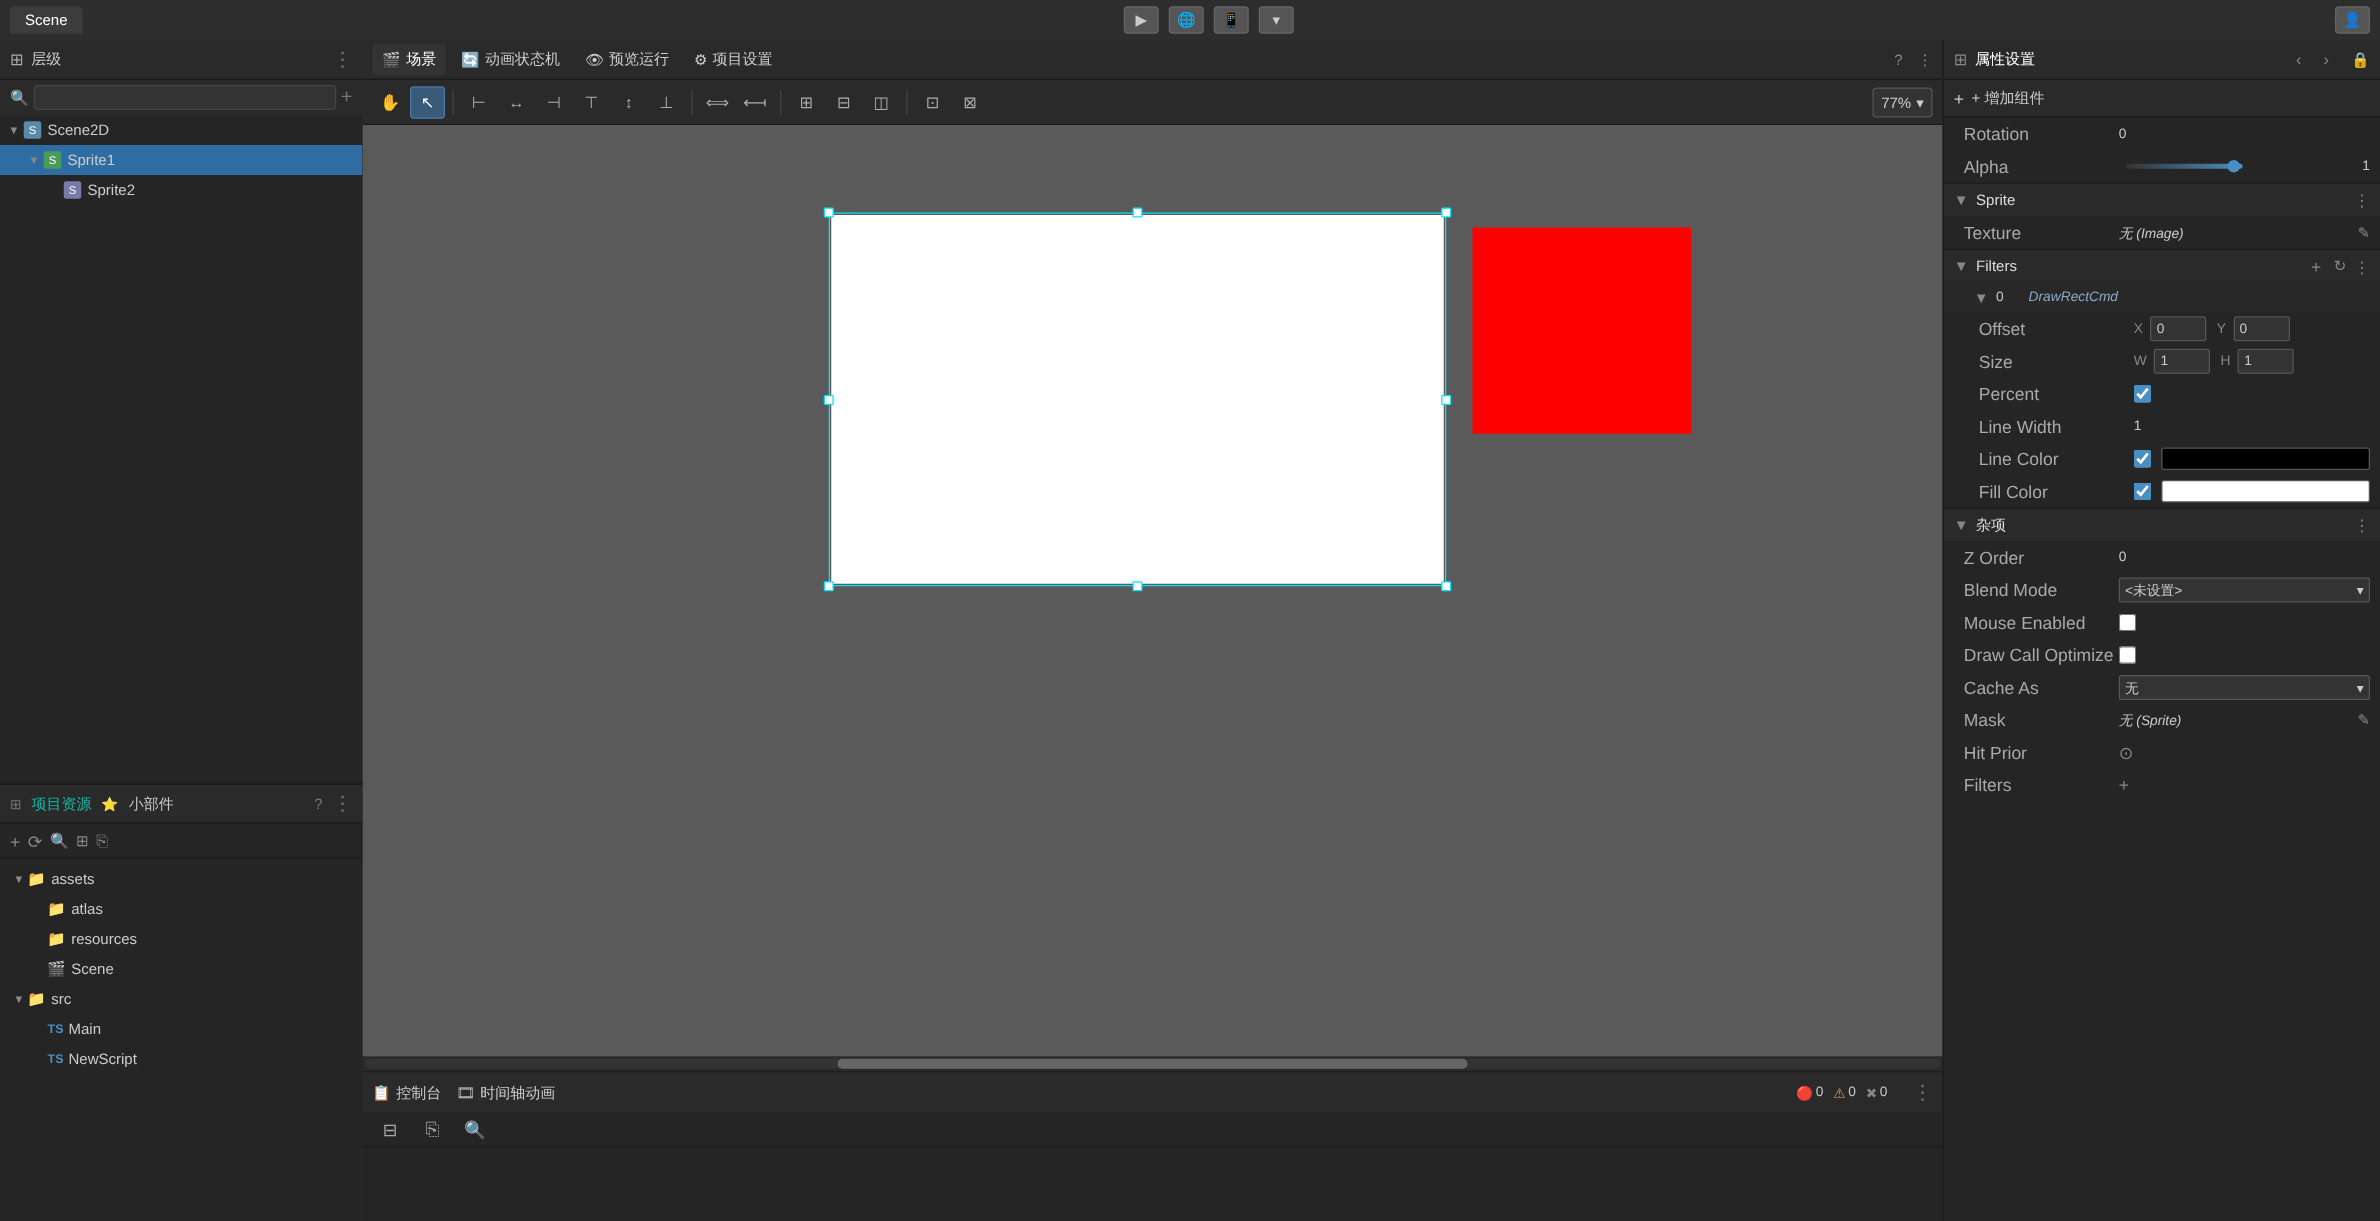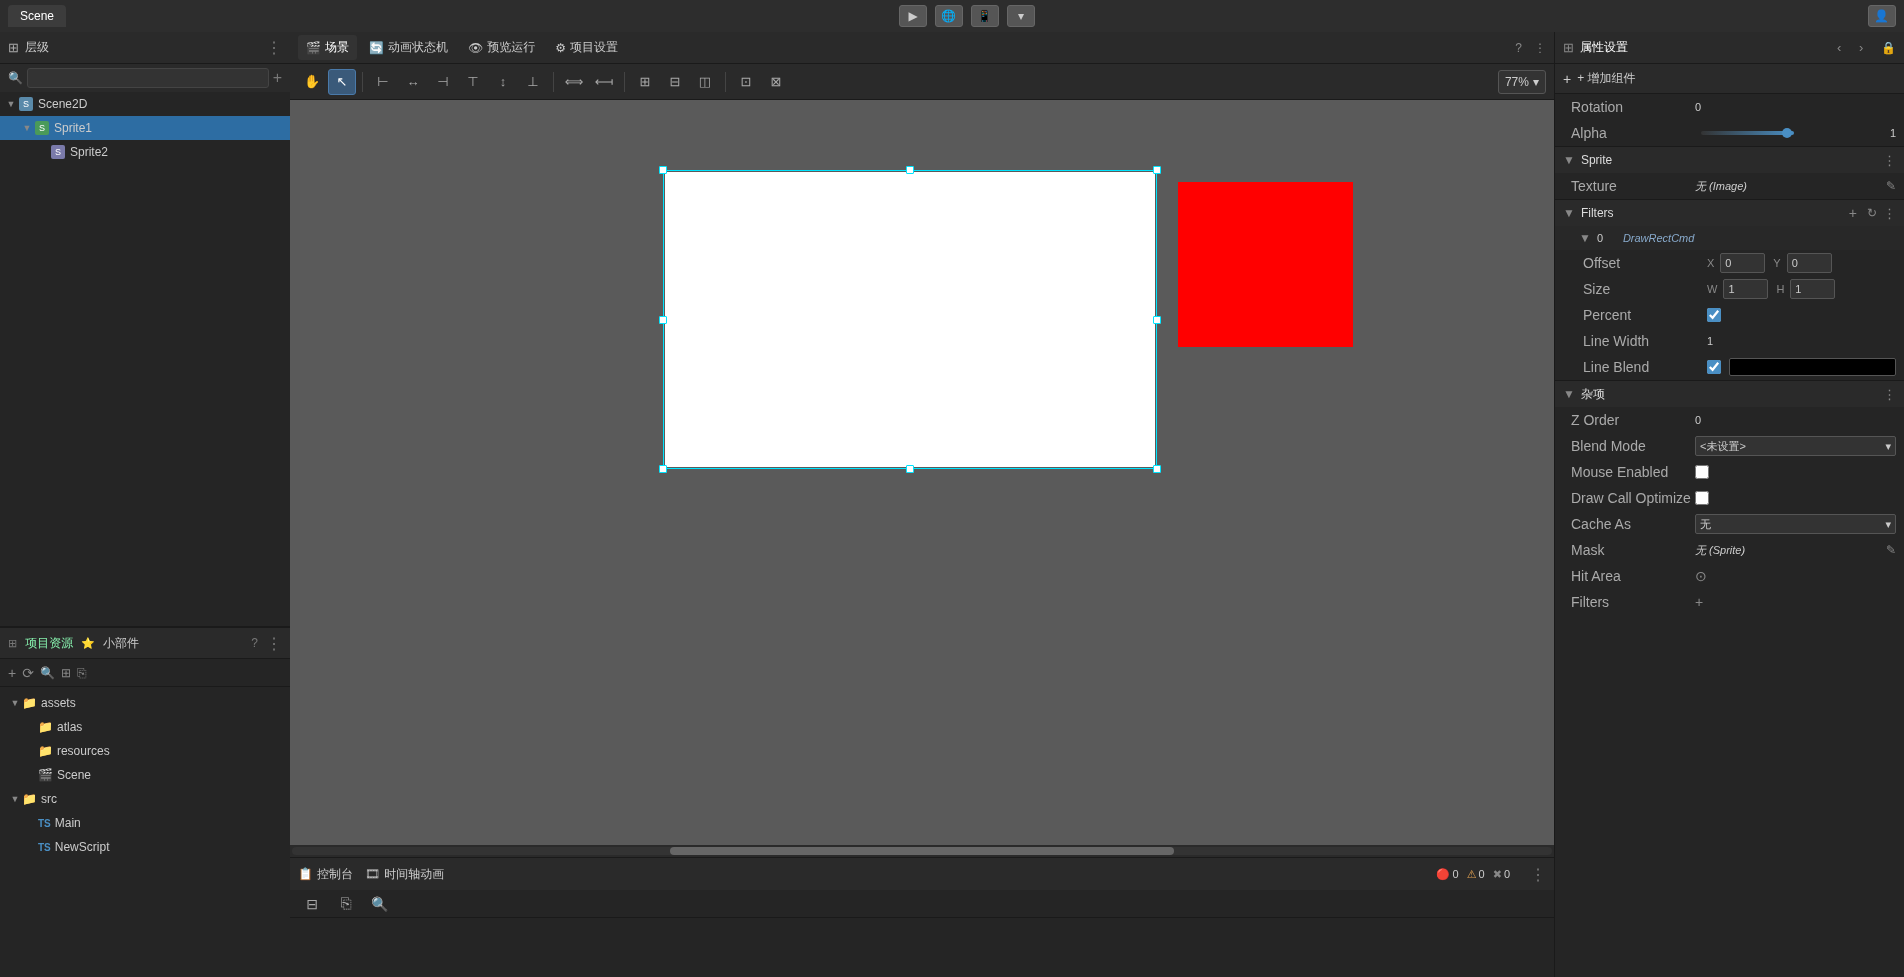--- a/index.html
+++ b/index.html
@@ -172,21 +172,21 @@
     }
     .bottom-panel-tab {
       display: flex;
       align-items: center;
       gap: 4px;
       color: #ccc;
       cursor: pointer;
       font-size: 12px;
     }
     .bottom-panel-tab.active {
-      color: #86efac;
+      color: #14b8a6;
     }
     .project-toolbar {
       height: 28px;
       background: #252525;
       display: flex;
       align-items: center;
       padding: 0 8px;
       gap: 6px;
       border-bottom: 1px solid #1a1a1a;
     }
@@ -917,25 +917,30 @@
       <span class="prop-label">Percent</span>
       <input type="checkbox" class="prop-checkbox" checked="" style="">
     </div>
 
     <div class="prop-row" style="padding-left:28px;">
       <span class="prop-label">Line Width</span>
       <span class="prop-value">1</span>
     </div>
 
     <div class="prop-row" style="padding-left:28px;">
-      <span class="prop-label">Line Blend</span>
+      <span class="prop-label">Line Color</span>
       <input type="checkbox" class="prop-checkbox" checked="" style="">
       <div class="prop-color-box" style="background:#000000;flex:1;margin-left:4px;height:18px;"></div>
     </div>
 
+    <div class="prop-row" style="padding-left:28px;">
+      <span class="prop-label">Fill Color</span>
+      <input type="checkbox" class="prop-checkbox" checked="" style="">
+      <div class="prop-color-box" style="background:#ffffff;flex:1;margin-left:4px;height:18px;border:1px solid #555;"></div>
+    </div>
 
     <div class="separator-line"></div>
 
     <div class="prop-section-header">
       <span style="color:#888;">▼</span>
       <span class="prop-section-title">杂项</span>
       <span style="color:#888;font-size:13px;cursor:pointer;margin-left:auto;">⋮</span>
     </div>
 
     <div class="prop-row">
@@ -973,21 +978,21 @@
 
     <div class="prop-row">
       <span class="prop-label">Mask</span>
       <div class="prop-texture">
         <span class="prop-texture-val">无 (Sprite)</span>
         <span style="color:#888;cursor:pointer;font-size:12px;">✎</span>
       </div>
     </div>
 
     <div class="prop-row">
-      <span class="prop-label">Hit Area</span>
+      <span class="prop-label">Hit Prior</span>
       <span style="color:#888;cursor:pointer;font-size:14px;">⊙</span>
     </div>
 
     <div class="prop-row">
       <span class="prop-label">Filters</span>
       <span style="color:#888;cursor:pointer;font-size:14px;">+</span>
     </div>
 
   </div>
 

